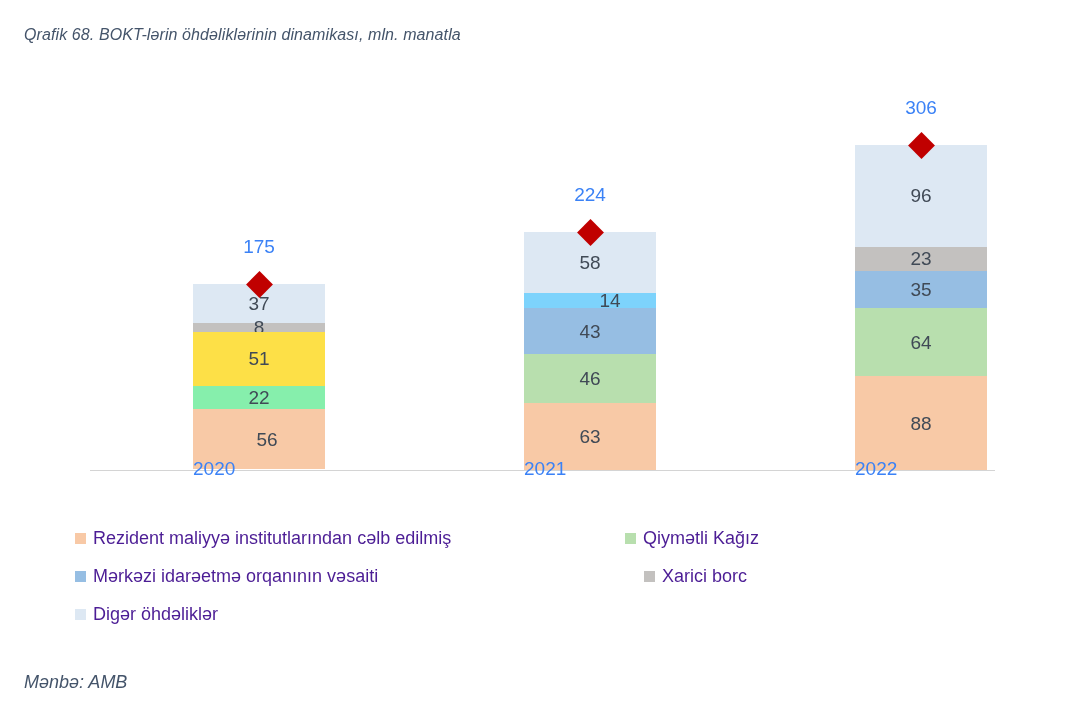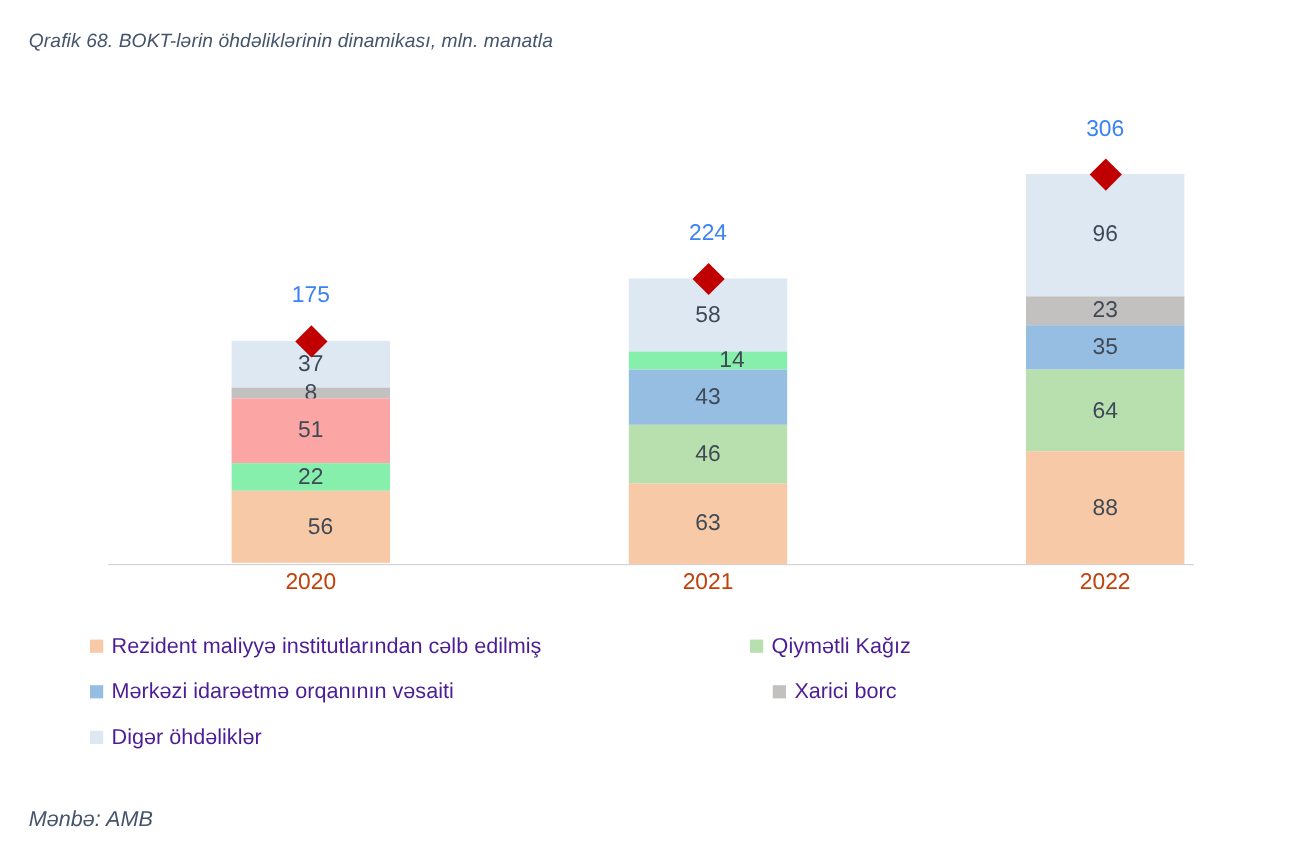--- a/index.html
+++ b/index.html
@@ -76,24 +76,23 @@
     position: absolute;
     width: 19px;
     height: 19px;
     background: #c00000;
     transform: rotate(45deg);
   }
 
   .cat-label {
     position: absolute;
     width: 132px;
-    text-align: center;
     font-size: 19px;
-    color: #c2410c;
-    top: 475px;
+    color: #3b82f6;
+    top: 458px;
   }
 
   #legend {
     position: absolute;
     left: 75px;
     top: 528px;
     width: 900px;
   }
   .legend-row {
     position: absolute;
@@ -131,38 +130,38 @@
 </div>
 
 <div id="bars-layer">
     <div class="bar-stack" style="left: 193px; top: 283.937px; bottom: auto; height: 186.063px; position: absolute;">
       <div class="seg" style="background: rgb(221, 232, 243); height: 39.3391px;">
         <span class="seg-label">37</span>
       </div>
       <div class="seg" style="background: rgb(195, 193, 191); height: 8.50575px;">
         <span class="seg-label">8</span>
       </div>
-      <div class="seg" style="background: #fca5a5; height: 54.2241px;">
+      <div class="seg" style="background: #fde047; height: 54.2241px;">
         <span class="seg-label">51</span>
       </div>
       <div class="seg" style="background: #86efac; height: 23.3908px;">
         <span class="seg-label">22</span>
       </div>
       <div class="seg" style="background: rgb(248, 201, 166); height: 59.5402px; padding-left: 16px;">
         <span class="seg-label">56</span>
       </div>
     </div>
     <div class="total-label" style="left: 193px; top: 235.937px;">175</div>
     <div class="total-marker" style="background: rgb(192, 0, 0); left: 249.5px; top: 274.937px;"></div>
     <div class="cat-label" style="left: 193px;">2020</div>
     <div class="bar-stack" style="left: 524px; top: 231.839px; bottom: auto; height: 238.161px; position: absolute;">
       <div class="seg" style="background: rgb(221, 232, 243); height: 61.6667px;">
         <span class="seg-label">58</span>
       </div>
-      <div class="seg" style="background: #86efac; height: 14.8851px; padding-left: 40px;">
+      <div class="seg" style="background: #7dd3fc; height: 14.8851px; padding-left: 40px;">
         <span class="seg-label">14</span>
       </div>
       <div class="seg" style="background: rgb(150, 190, 227); height: 45.7184px;">
         <span class="seg-label">43</span>
       </div>
       <div class="seg" style="background: rgb(184, 223, 174); height: 48.908px;">
         <span class="seg-label">46</span>
       </div>
       <div class="seg" style="background: rgb(248, 201, 166); height: 66.9828px;">
         <span class="seg-label">63</span>

